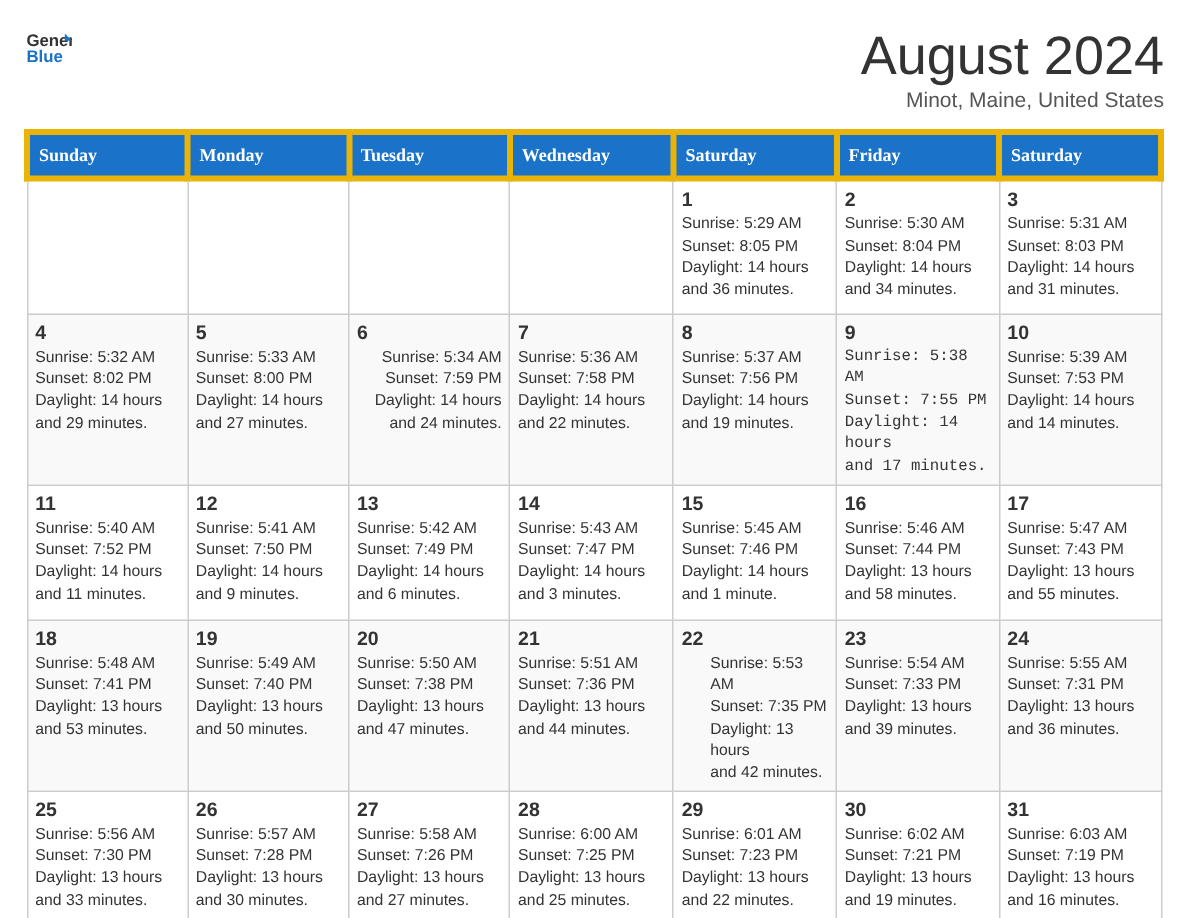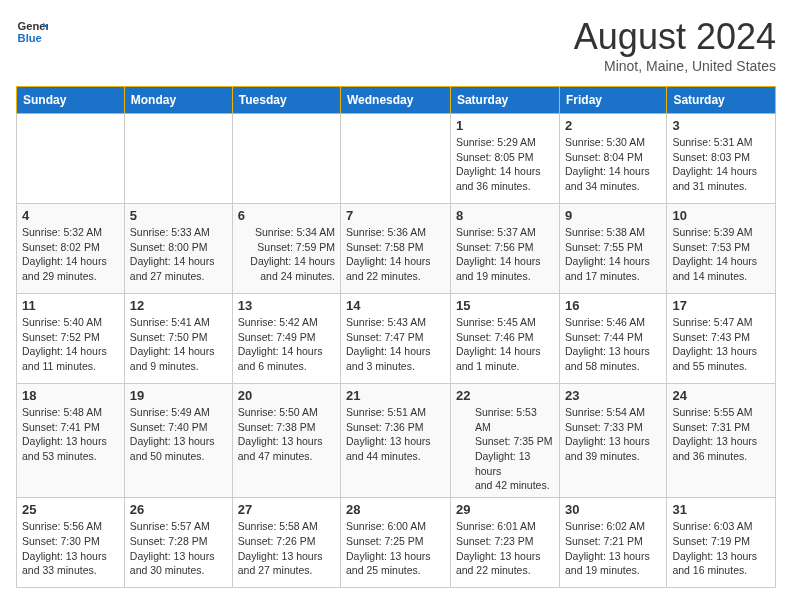--- a/index.html
+++ b/index.html
@@ -42,21 +42,22 @@
       border-collapse: collapse;
       font-size: 11px;
     }
     thead th {
       background-color: #1a73c8;
       color: #fff;
       text-align: left;
       padding: 6px 6px;
       font-size: 12px;
       font-weight: bold;
-      border: 1px solid #eab308;
+      border: 4px solid #eab308;
+      font-family: Liberation Serif, serif;
     }
     tbody td {
       border: 1px solid #ccc;
       vertical-align: top;
       padding: 4px 5px;
       height: 90px;
       width: 113px;
     }
     .day-number {
       font-weight: bold;
@@ -168,21 +169,21 @@
         </td>
         <td>
           <span class="day-number">8</span>
           <div class="day-info" style="white-space: pre-line;">Sunrise: 5:37 AM
 Sunset: 7:56 PM
 Daylight: 14 hours
 and 19 minutes.</div>
         </td>
         <td>
           <span class="day-number">9</span>
-          <div class="day-info" style="white-space: pre-line;">Sunrise: 5:38 AM
+          <div class="day-info" style="white-space: pre-line; font-family: Liberation Mono, monospace;">Sunrise: 5:38 AM
 Sunset: 7:55 PM
 Daylight: 14 hours
 and 17 minutes.</div>
         </td>
         <td>
           <span class="day-number">10</span>
           <div class="day-info" style="white-space: pre-line;">Sunrise: 5:39 AM
 Sunset: 7:53 PM
 Daylight: 14 hours
 and 14 minutes.</div>

